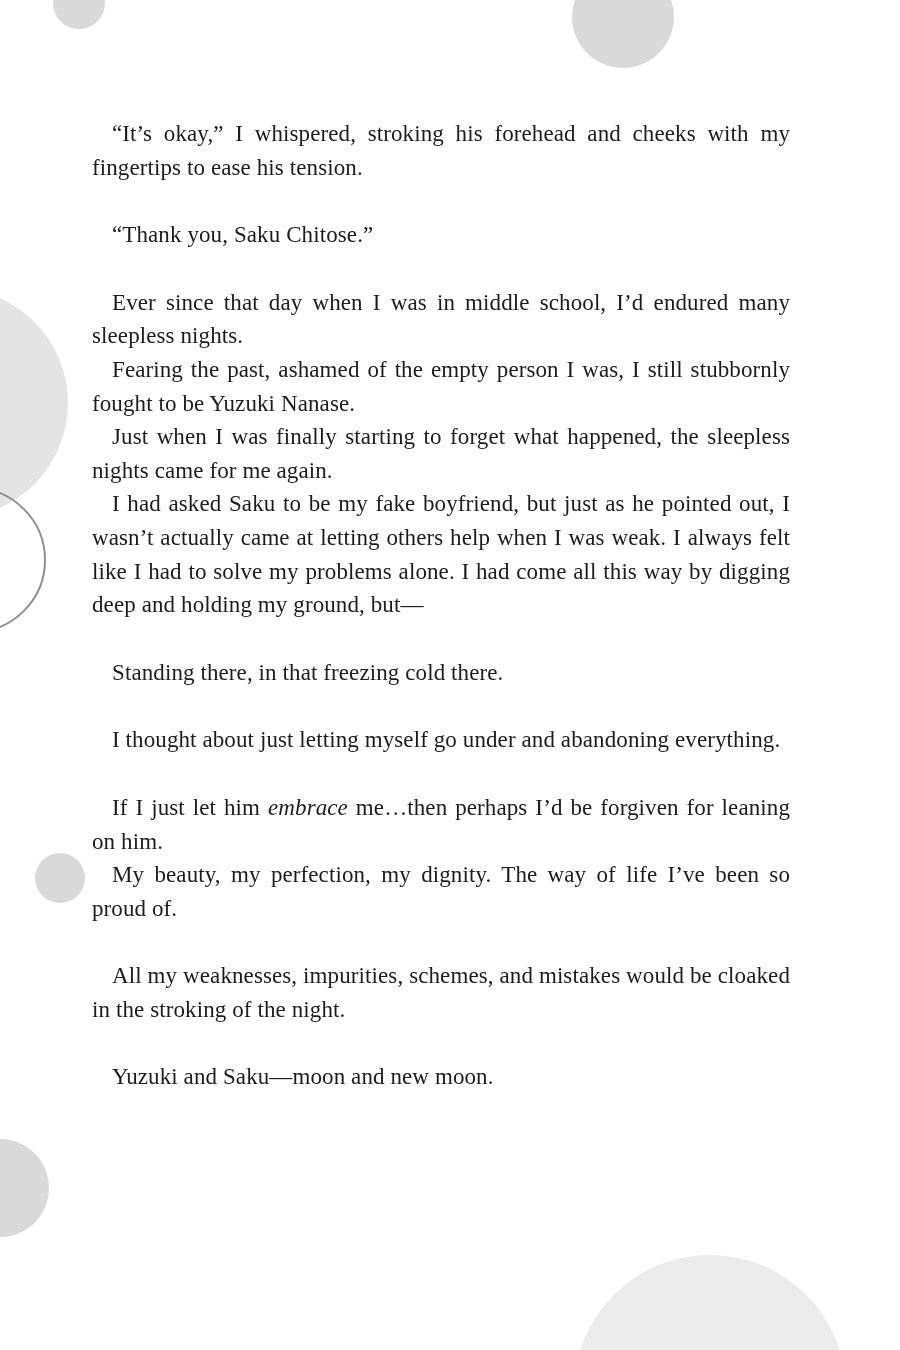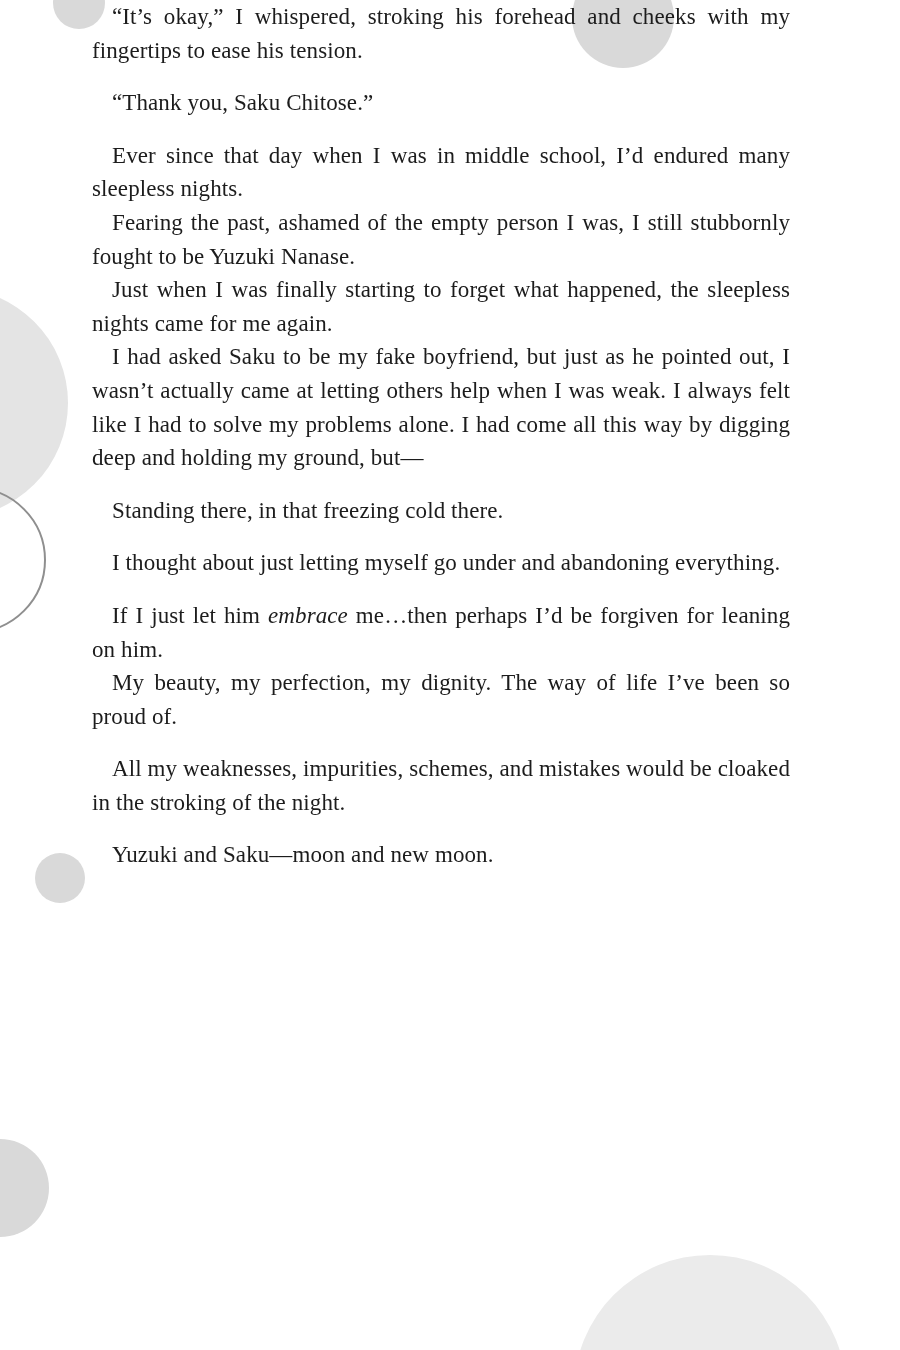--- a/index.html
+++ b/index.html
@@ -26,35 +26,36 @@
     top: 0;
     width: 900px;
     height: 1350px;
     pointer-events: none;
   }
   .text-column {
     position: absolute;
     left: 92px;
     top: 0;
     width: 698px;
+    padding-top: 117px;
     z-index: 1;
   }
   .para {
     margin: 0;
     font-size: 23px;
     line-height: 33.6px;
     text-align: justify;
     text-justify: inter-word;
     text-indent: 20px;
     letter-spacing: 0.1px;
     hyphens: none;
     -webkit-hyphens: none;
   }
   .gap {
-    margin-top: 19px;
+    margin-top: 34px;
   }
   .word-em {
     font-style: italic;
   }
 </style>
 </head>
 <body>
 
 <div class="page">
 

